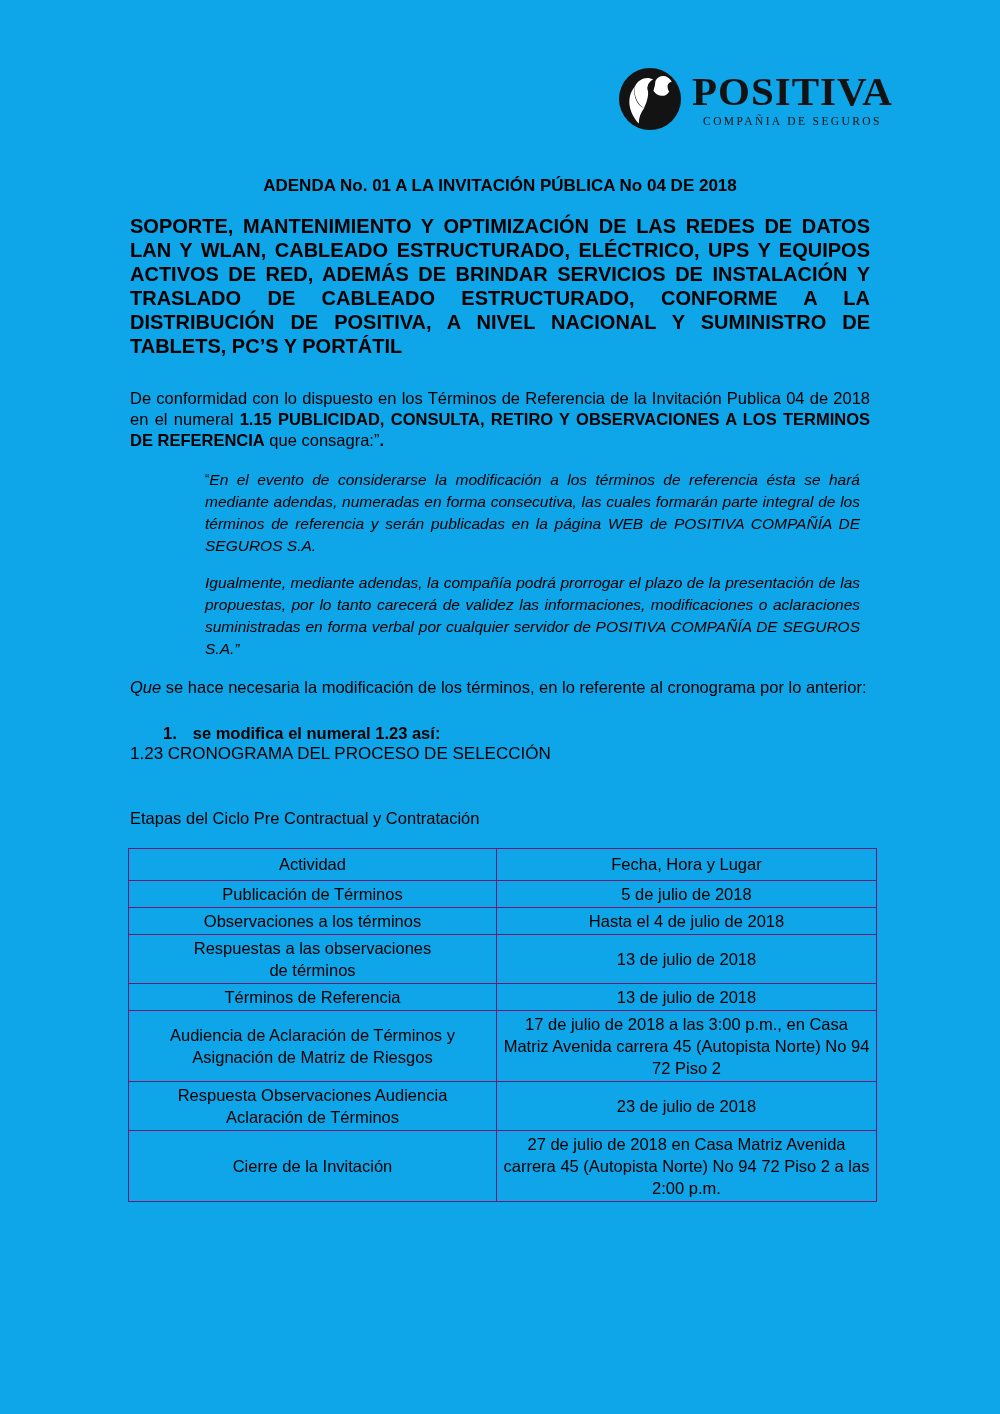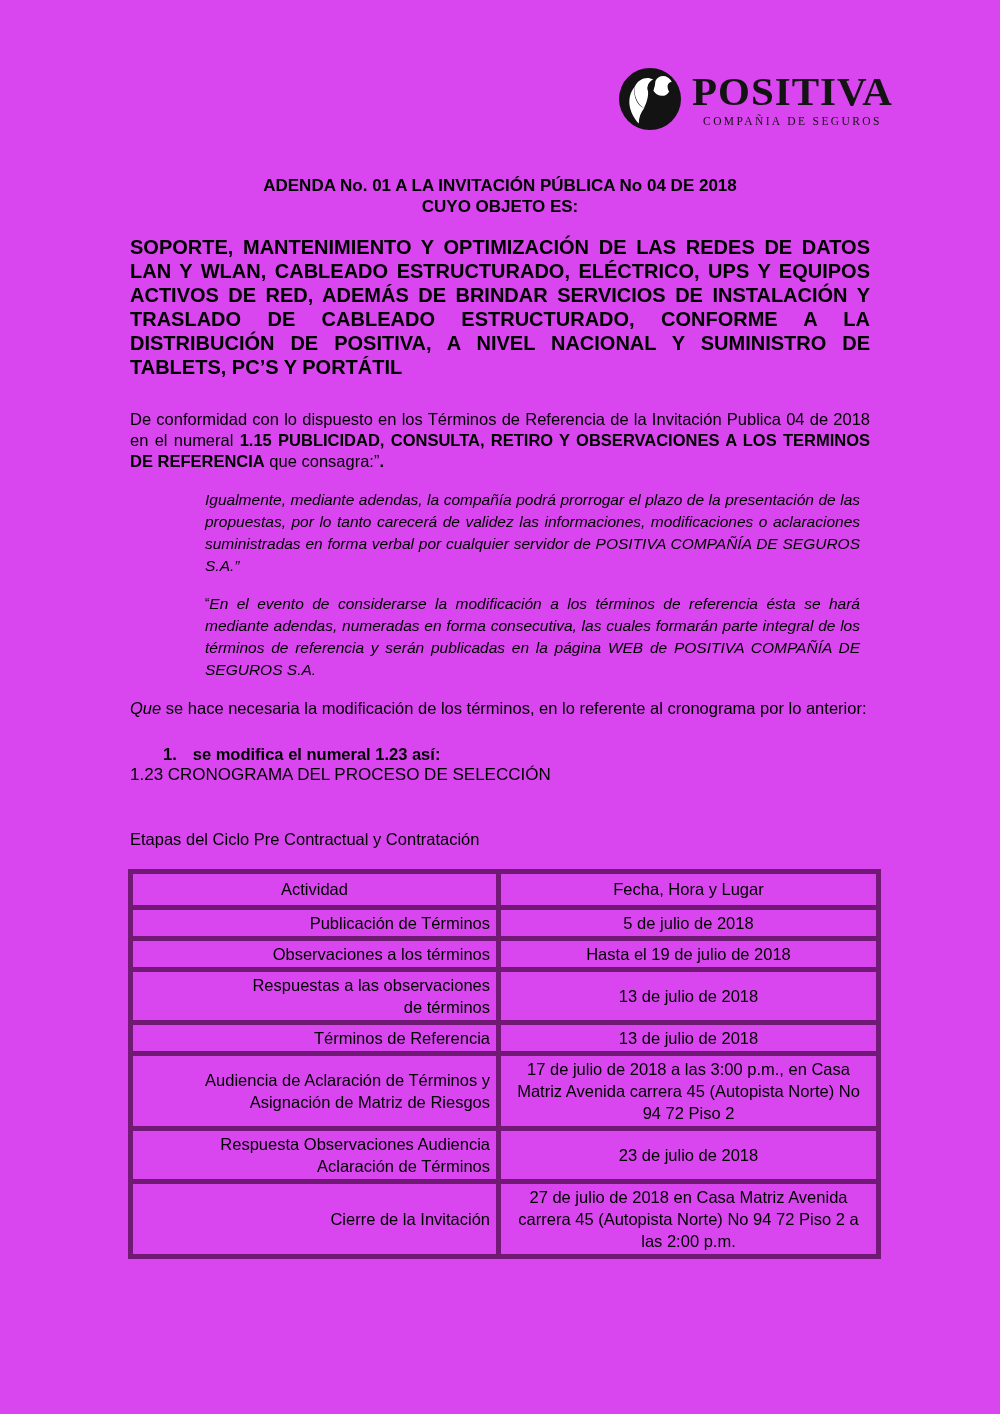--- a/index.html
+++ b/index.html
@@ -1,21 +1,21 @@
 <!DOCTYPE html>
 <html lang="es"><head>
 <meta charset="utf-8">
 <style>
   html,body{margin:0;padding:0;background:#ffffff;}
   .page{
     position:relative;
     width:1000px;
     height:1414px;
     margin:0 auto;
-    background:#d946ef;
+    background:#0ea5e9;
     color:#000;
     font-family:"Liberation Sans", sans-serif;
     overflow:hidden;
   }
   
   .logo{
     position:absolute;
     top:66px;
     left:617px;
     display:flex;
@@ -104,28 +104,28 @@
     margin-top:19px;
     margin-left:-2px;
     border-collapse:collapse;
     width:748px;
     table-layout:fixed;
     font-size:16.5px;
   }
   table.schedule col.c-activity{width:368px;}
   table.schedule col.c-date{width:380px;}
   table.schedule th, table.schedule td{
-    border:5px solid #701a75;
+    border:1px solid #701a75;
     font-weight:normal;
     padding:2px 6px;
     line-height:22px;
     vertical-align:middle;
   }
   table.schedule th{height:27px;text-align:center;}
-  td.cell-activity{text-align:right;white-space:pre-line;}
+  td.cell-activity{text-align:center;white-space:pre-line;}
   td.cell-date{text-align:center;}
 </style>
 </head>
 <body>
 
 <div class="page">
 
   <div class="logo">
     <span class="logo-icon">
       <svg width="66" height="66" viewBox="0 0 100 100" aria-hidden="true">
@@ -139,30 +139,29 @@
     <span class="logo-text">
       <span class="logo-word">POSITIVA</span>
       <span class="logo-sub">COMPAÑIA DE SEGUROS</span>
     </span>
   </div>
 
   <div class="content">
 
     <div class="title-block">
       <div>ADENDA No. 01 A LA INVITACIÓN PÚBLICA No 04 DE 2018</div>
-      <div>CUYO OBJETO ES:</div>
     </div>
 
     <p class="object-para">SOPORTE, MANTENIMIENTO Y OPTIMIZACIÓN DE LAS REDES DE DATOS LAN Y WLAN, CABLEADO ESTRUCTURADO, ELÉCTRICO, UPS Y EQUIPOS ACTIVOS DE RED, ADEMÁS DE BRINDAR SERVICIOS DE INSTALACIÓN Y TRASLADO DE CABLEADO ESTRUCTURADO, CONFORME A LA DISTRIBUCIÓN DE POSITIVA, A NIVEL NACIONAL Y SUMINISTRO DE TABLETS, PC’S Y PORTÁTIL</p>
 
     <p class="intro-para"><span>De conformidad con lo dispuesto en los Términos de Referencia de la Invitación Publica 04 de 2018 en el numeral </span><b>1.15 PUBLICIDAD, CONSULTA, RETIRO Y OBSERVACIONES A LOS TERMINOS DE REFERENCIA</b><span> que consagra:”</span><b>.</b></p>
 
+    <p class="quote"><span class="qmark">“</span><span>En el evento de considerarse la modificación a los términos de referencia ésta se hará mediante adendas, numeradas en forma consecutiva, las cuales formarán parte integral de los términos de referencia y serán publicadas en la página WEB de POSITIVA COMPAÑÍA DE SEGUROS S.A.</span></p>
+
     <p class="quote"><span>Igualmente, mediante adendas, la compañía podrá prorrogar el plazo de la presentación de las propuestas, por lo tanto carecerá de validez las informaciones, modificaciones o aclaraciones suministradas en forma verbal por cualquier servidor de POSITIVA COMPAÑÍA DE SEGUROS S.A.”</span></p>
-
-    <p class="quote"><span class="qmark">“</span><span>En el evento de considerarse la modificación a los términos de referencia ésta se hará mediante adendas, numeradas en forma consecutiva, las cuales formarán parte integral de los términos de referencia y serán publicadas en la página WEB de POSITIVA COMPAÑÍA DE SEGUROS S.A.</span></p>
 
     <p class="que-para"><span class="lead-italic">Que</span><span> se hace necesaria la modificación de los términos, en lo referente al cronograma por lo anterior:</span></p>
 
     <div class="list-item">
       <span>1.</span>
       <span>se modifica el numeral 1.23 así:</span>
     </div>
 
     <div class="section-heading">1.23 CRONOGRAMA DEL PROCESO DE SELECCIÓN</div>
 
@@ -180,21 +179,21 @@
         </tr>
       </thead>
       <tbody>
   <tr>
     <td class="cell-activity">Publicación de Términos</td>
     <td class="cell-date">5 de julio de 2018</td>
   </tr>
 
   <tr>
     <td class="cell-activity">Observaciones a los términos</td>
-    <td class="cell-date">Hasta el 19 de julio de 2018</td>
+    <td class="cell-date">Hasta el 4 de julio de 2018</td>
   </tr>
 
   <tr>
     <td class="cell-activity">Respuestas a las observaciones
 de términos</td>
     <td class="cell-date">13 de julio de 2018</td>
   </tr>
 
   <tr>
     <td class="cell-activity">Términos de Referencia</td>

